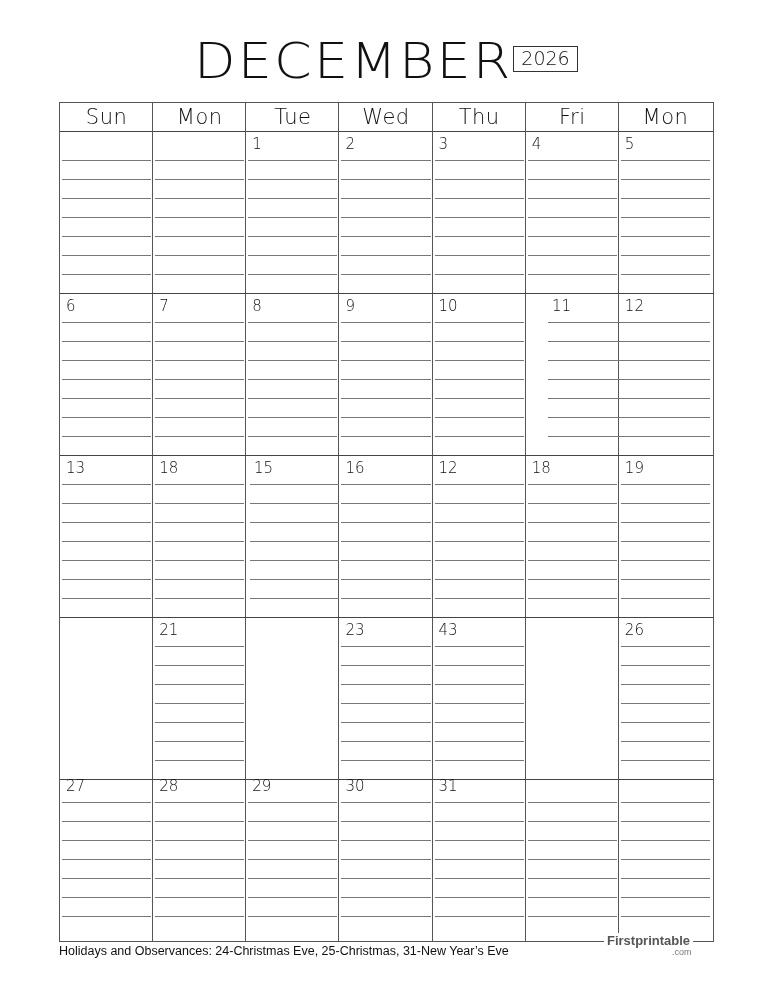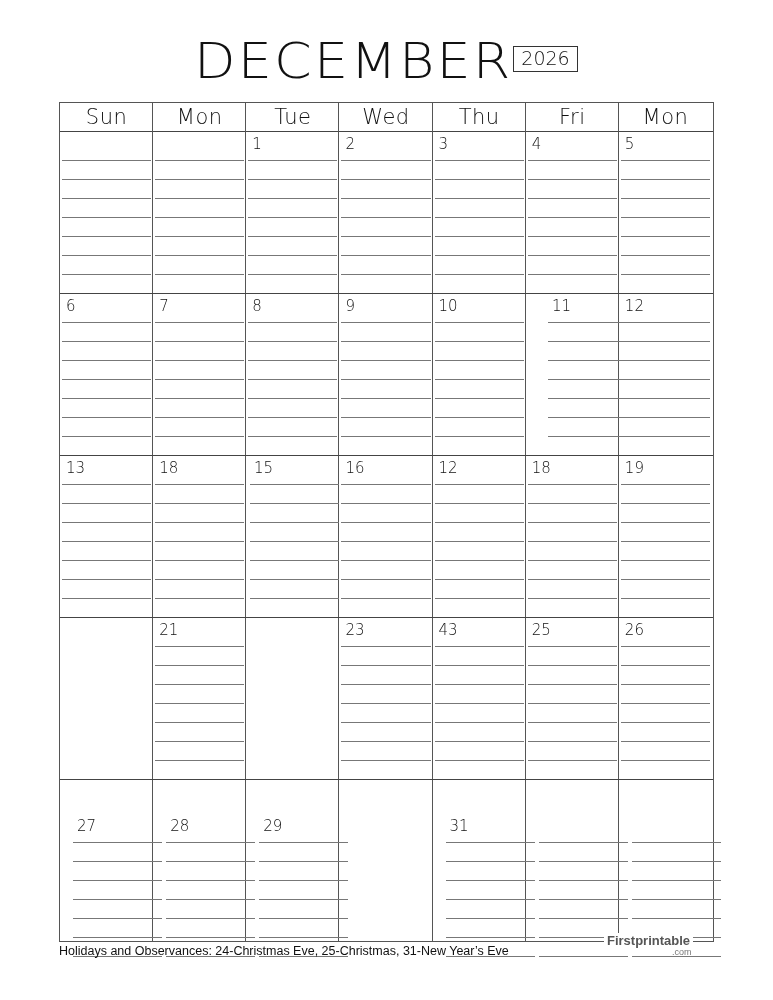--- a/index.html
+++ b/index.html
@@ -294,42 +294,32 @@
       <div class="cell" style="left: 372.571px; width: 93.1429px;">
         <span class="daynum">43</span>
         <div class="rule" style="top: 28px;"></div>
         <div class="rule" style="top: 47px;"></div>
         <div class="rule" style="top: 66px;"></div>
         <div class="rule" style="top: 85px;"></div>
         <div class="rule" style="top: 104px;"></div>
         <div class="rule" style="top: 123px;"></div>
         <div class="rule" style="top: 142px;"></div>
       </div>
-      <div class="cell" style="left: 465.714px; width: 93.1429px;">
-        <span class="daynum">25</span>
-        <div class="rule" style="top: 28px;"></div>
-        <div class="rule" style="top: 47px;"></div>
-        <div class="rule" style="top: 66px;"></div>
-        <div class="rule" style="top: 85px;"></div>
-        <div class="rule" style="top: 104px;"></div>
-        <div class="rule" style="top: 123px;"></div>
-        <div class="rule" style="top: 142px;"></div>
-      </div>
       <div class="cell" style="left: 558.857px; width: 93.1429px;">
         <span class="daynum">26</span>
         <div class="rule" style="top: 28px;"></div>
         <div class="rule" style="top: 47px;"></div>
         <div class="rule" style="top: 66px;"></div>
         <div class="rule" style="top: 85px;"></div>
         <div class="rule" style="top: 104px;"></div>
         <div class="rule" style="top: 123px;"></div>
         <div class="rule" style="top: 142px;"></div>
       </div>
     </div>
-    <div class="week last" style="top: 711px; margin-left: 11px;">
+    <div class="week last" style="top: 671px;">
       <div class="cell" style="left: 0px; width: 93.1429px;">
         <span class="daynum">27</span>
         <div class="rule" style="top: 28px;"></div>
         <div class="rule" style="top: 47px;"></div>
         <div class="rule" style="top: 66px;"></div>
         <div class="rule" style="top: 85px;"></div>
         <div class="rule" style="top: 104px;"></div>
         <div class="rule" style="top: 123px;"></div>
         <div class="rule" style="top: 142px;"></div>
       </div>
@@ -338,20 +328,30 @@
         <div class="rule" style="top: 28px;"></div>
         <div class="rule" style="top: 47px;"></div>
         <div class="rule" style="top: 66px;"></div>
         <div class="rule" style="top: 85px;"></div>
         <div class="rule" style="top: 104px;"></div>
         <div class="rule" style="top: 123px;"></div>
         <div class="rule" style="top: 142px;"></div>
       </div>
       <div class="cell" style="left: 186.286px; width: 93.1429px;">
         <span class="daynum">29</span>
+        <div class="rule" style="top: 28px;"></div>
+        <div class="rule" style="top: 47px;"></div>
+        <div class="rule" style="top: 66px;"></div>
+        <div class="rule" style="top: 85px;"></div>
+        <div class="rule" style="top: 104px;"></div>
+        <div class="rule" style="top: 123px;"></div>
+        <div class="rule" style="top: 142px;"></div>
+      </div>
+      <div class="cell" style="left: 279.429px; width: 93.1429px;">
+        <span class="daynum">30</span>
         <div class="rule" style="top: 28px;"></div>
         <div class="rule" style="top: 47px;"></div>
         <div class="rule" style="top: 66px;"></div>
         <div class="rule" style="top: 85px;"></div>
         <div class="rule" style="top: 104px;"></div>
         <div class="rule" style="top: 123px;"></div>
         <div class="rule" style="top: 142px;"></div>
       </div>
       <div class="cell" style="left: 372.571px; width: 93.1429px;">
         <span class="daynum">31</span>

